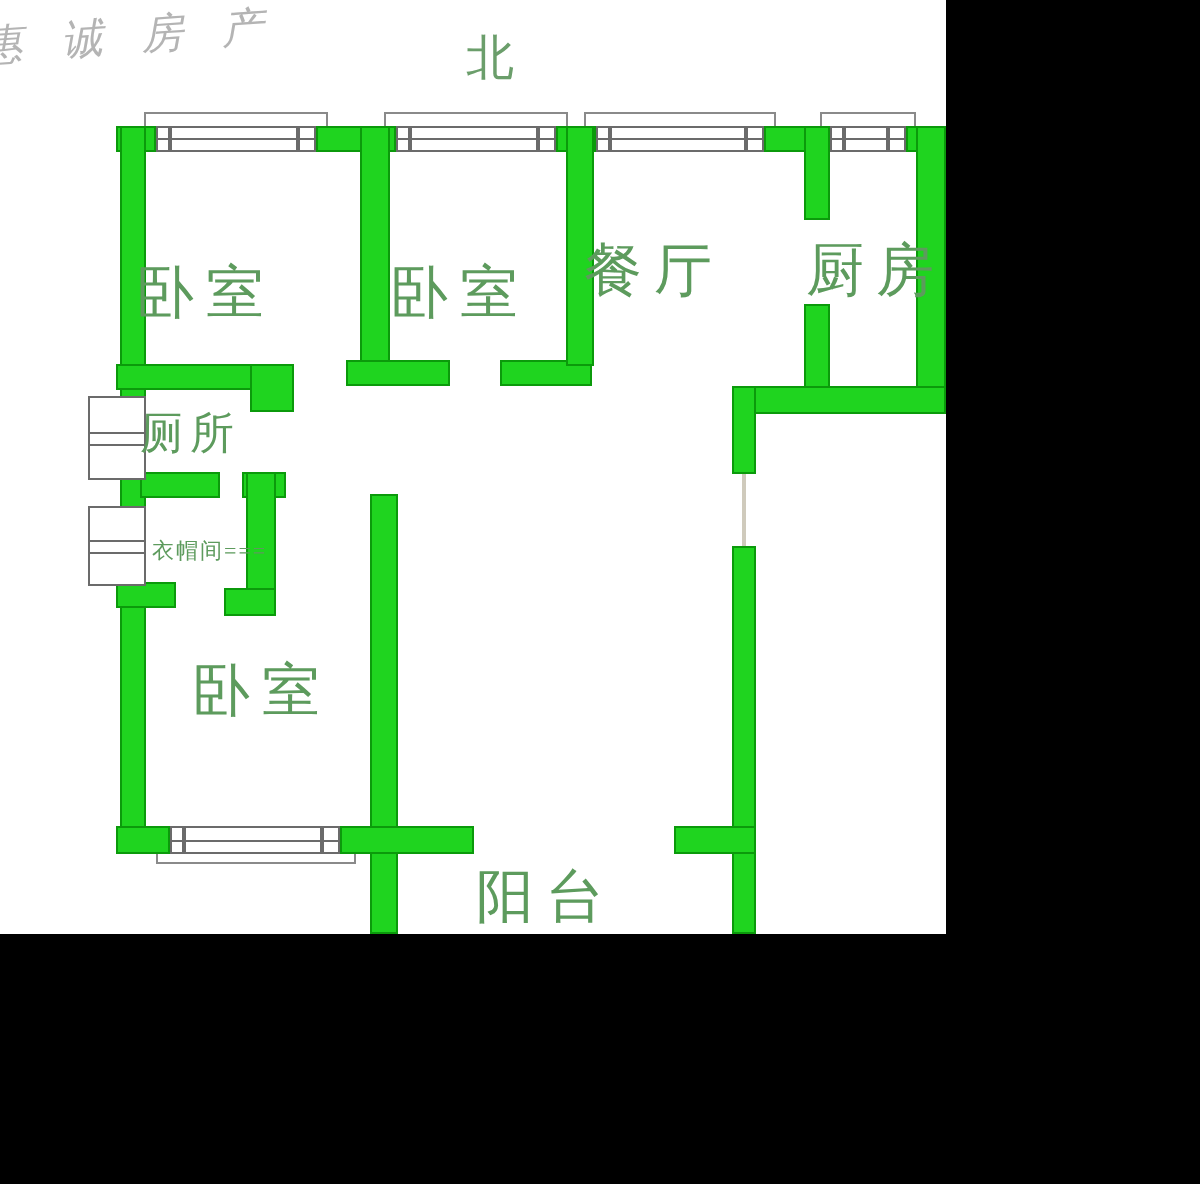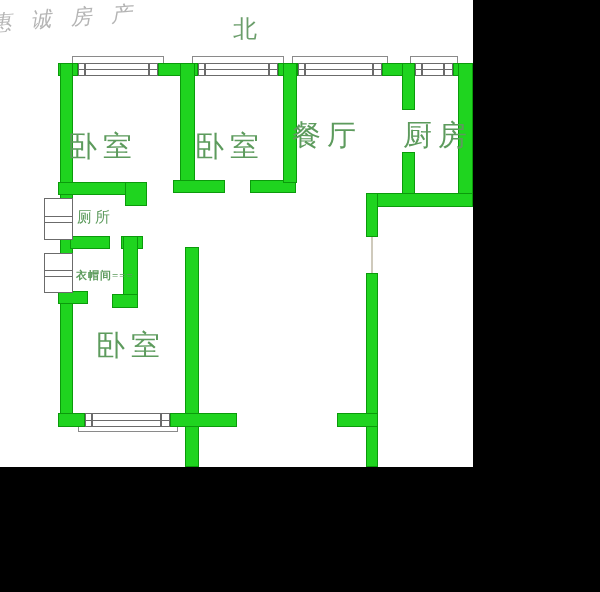--- a/index.html
+++ b/index.html
@@ -37,21 +37,21 @@
       #fff;
   }
   .doorline{position:absolute;background:#cfcabc;z-index:2;}
   .room-label{
     position:absolute;z-index:5;
     color:var(--label,#5d9b5d);
     font-size:29px;letter-spacing:6px;white-space:nowrap;
     transform:translate(-50%,-50%);
     font-family:"Liberation Serif","DejaVu Serif",serif;
   }
-  .room-label.small{font-size:15px;letter-spacing:3px;}
+  .room-label.small{font-size:22px;letter-spacing:3px;}
   .room-label.tiny{font-size:11px;letter-spacing:1px;transform:none;}
   .north{
     position:absolute;z-index:5;color:var(--north,#6b9e6b);
     font-size:24px;transform:translate(-50%,-50%);
     font-family:"Liberation Serif","DejaVu Serif",serif;
   }
   .watermark{
     position:absolute;left:-10px;top:4px;z-index:6;
     color:var(--watermark,#a8a8a8);font-size:21px;letter-spacing:7px;
     font-style:italic;transform:rotate(-4deg);white-space:nowrap;
@@ -123,19 +123,20 @@
   <div class="wall" style="left:58px;top:413px;width:27px;height:14px;"></div>
   <div class="win" style="left:85px;top:413px;width:85px;height:14px;"></div>
   <div class="wall" style="left:170px;top:413px;width:67px;height:14px;"></div>
   <div class="wall" style="left:337px;top:413px;width:41px;height:14px;"></div>
 
   <div class="room-label" style="left:103px;top:147px;">卧室</div>
   <div class="room-label" style="left:230px;top:147px;">卧室</div>
   <div class="room-label" style="left:438px;top:136px;">厨房</div>
   <div class="room-label" style="left:327px;top:136px;">餐厅</div>
   <div class="room-label small" style="left:95px;top:217px;">厕所</div>
-  <div class="room-label tiny" style="left:76px;top:268px;font-weight:bold;">衣帽间===</div>
+  <div class="room-label tiny" style="left:76px;top:268px;">衣帽间===</div>
   <div class="room-label" style="left:131px;top:346px;">卧室</div>
+  <div class="room-label" style="left:273px;top:449px;">阳台</div>
 
   <div class="letterbox" style="left:473px;top:0;width:127px;height:592px;"></div>
   <div class="letterbox" style="left:0;top:467px;width:473px;height:125px;"></div>
 
 </div>
 
 </body></html>

